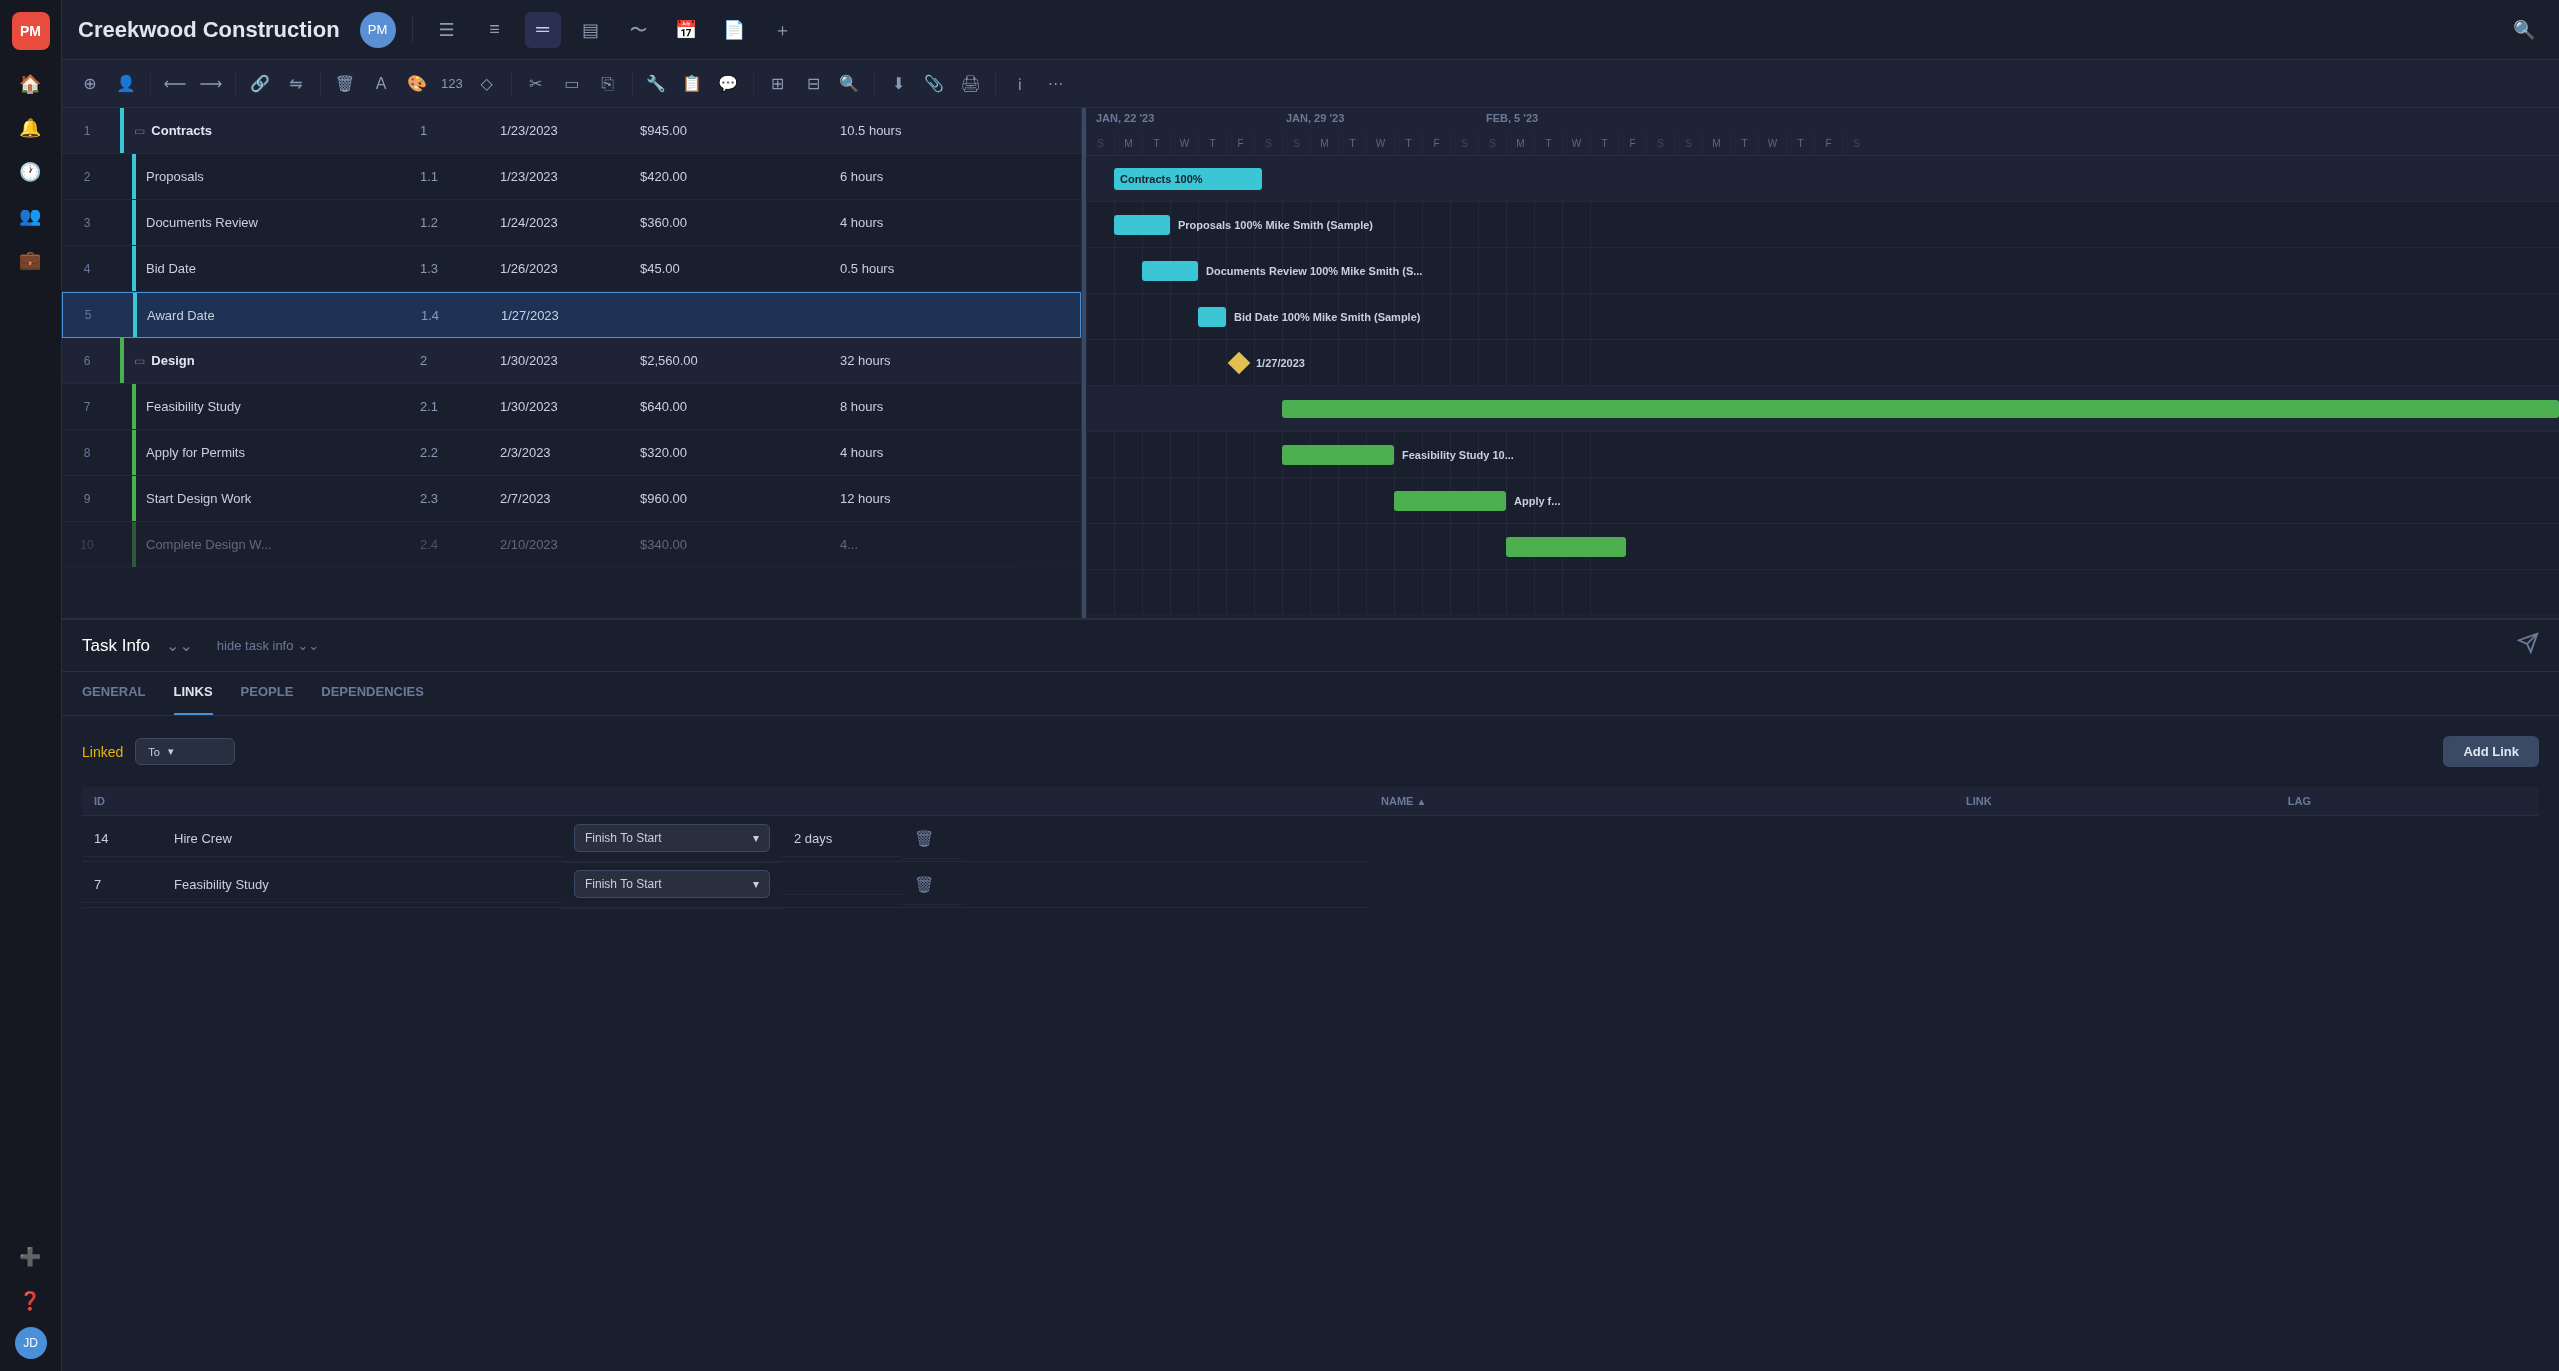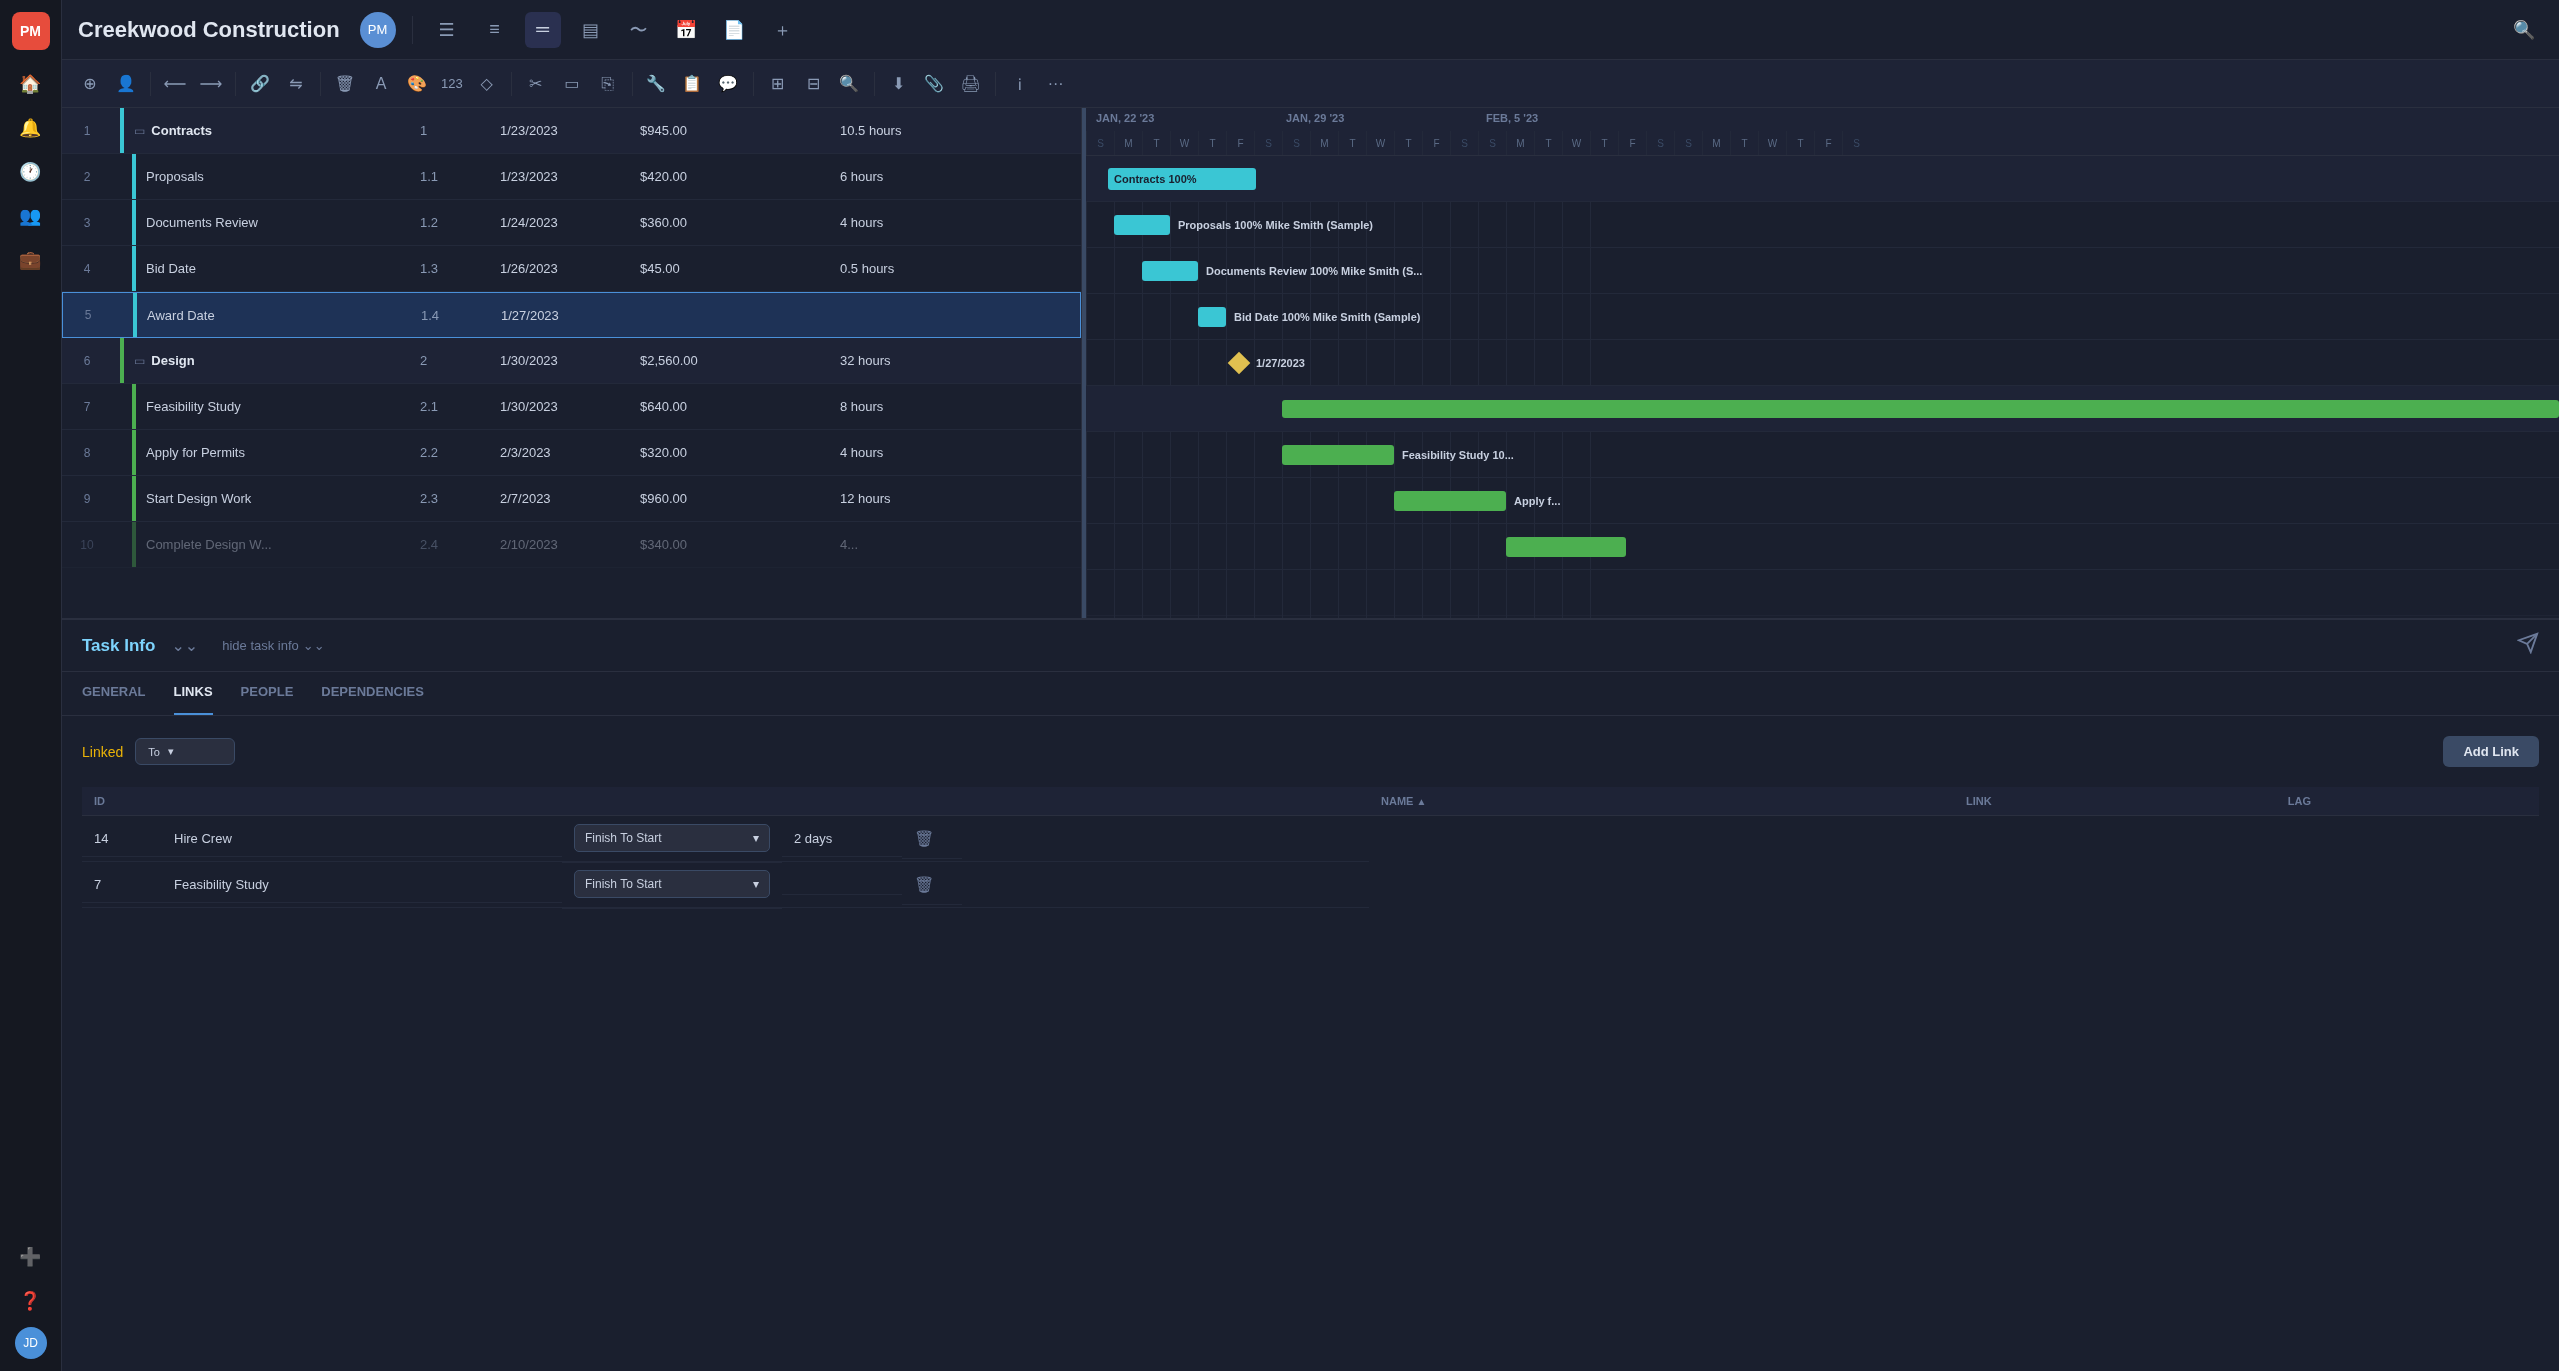--- a/index.html
+++ b/index.html
@@ -131,21 +131,21 @@
 
     
     .task-info-panel {
       flex: 1; background: #1a1f2e; border-top: 2px solid #2a2f3f;
       display: flex; flex-direction: column; overflow: hidden;
     }
     .task-info-header {
       height: 52px; display: flex; align-items: center; padding: 0 20px;
       border-bottom: 1px solid #2a2f3f; gap: 16px;
     }
-    .task-info-title { font-size: 17px; font-weight: 700; color: #7dd3fc; }
+    .task-info-title { font-size: 17px; font-weight: 400; color: #ffffff; }
     .collapse-btn { color: #6b7a99; cursor: pointer; font-size: 16px; }
     .hide-info { color: #6b7a99; font-size: 13px; cursor: pointer; display: flex; align-items: center; gap: 4px; margin-left: 8px; }
     .send-btn { margin-left: auto; color: #6b7a99; font-size: 18px; cursor: pointer; }
 
     
     .task-tabs {
       height: 44px; display: flex; align-items: flex-end; padding: 0 20px;
       border-bottom: 1px solid #2a2f3f; gap: 28px;
     }
     .task-tab {
@@ -462,21 +462,21 @@
           <div class="v-line" style="left:308px"></div>
           <div class="v-line" style="left:336px"></div>
           <div class="v-line" style="left:364px"></div>
           <div class="v-line" style="left:392px"></div>
           <div class="v-line" style="left:420px"></div>
           <div class="v-line" style="left:448px"></div>
           <div class="v-line" style="left:476px"></div>
           <div class="v-line" style="left:504px"></div>
 
           <div class="gantt-bar-row" style="background:#1e2336;">
-            <div class="gantt-bar bar-blue" style="left:22px; width:148px;">
+            <div class="gantt-bar bar-blue" style="left:28px; width:148px;">
               <span style="color:#1a1f2e; font-size:11px; font-weight:700;">Contracts 100%</span>
             </div>
           </div>
 
           <div class="gantt-bar-row">
             <div class="gantt-bar bar-blue" style="left:28px; width:56px; height:20px;">
               <span></span>
             </div>
             <span style="position:absolute; left:92px; font-size:11px; color:#c8d0e0; font-weight:600; white-space:nowrap;">Proposals 100% Mike Smith (Sample)</span>
           </div>

